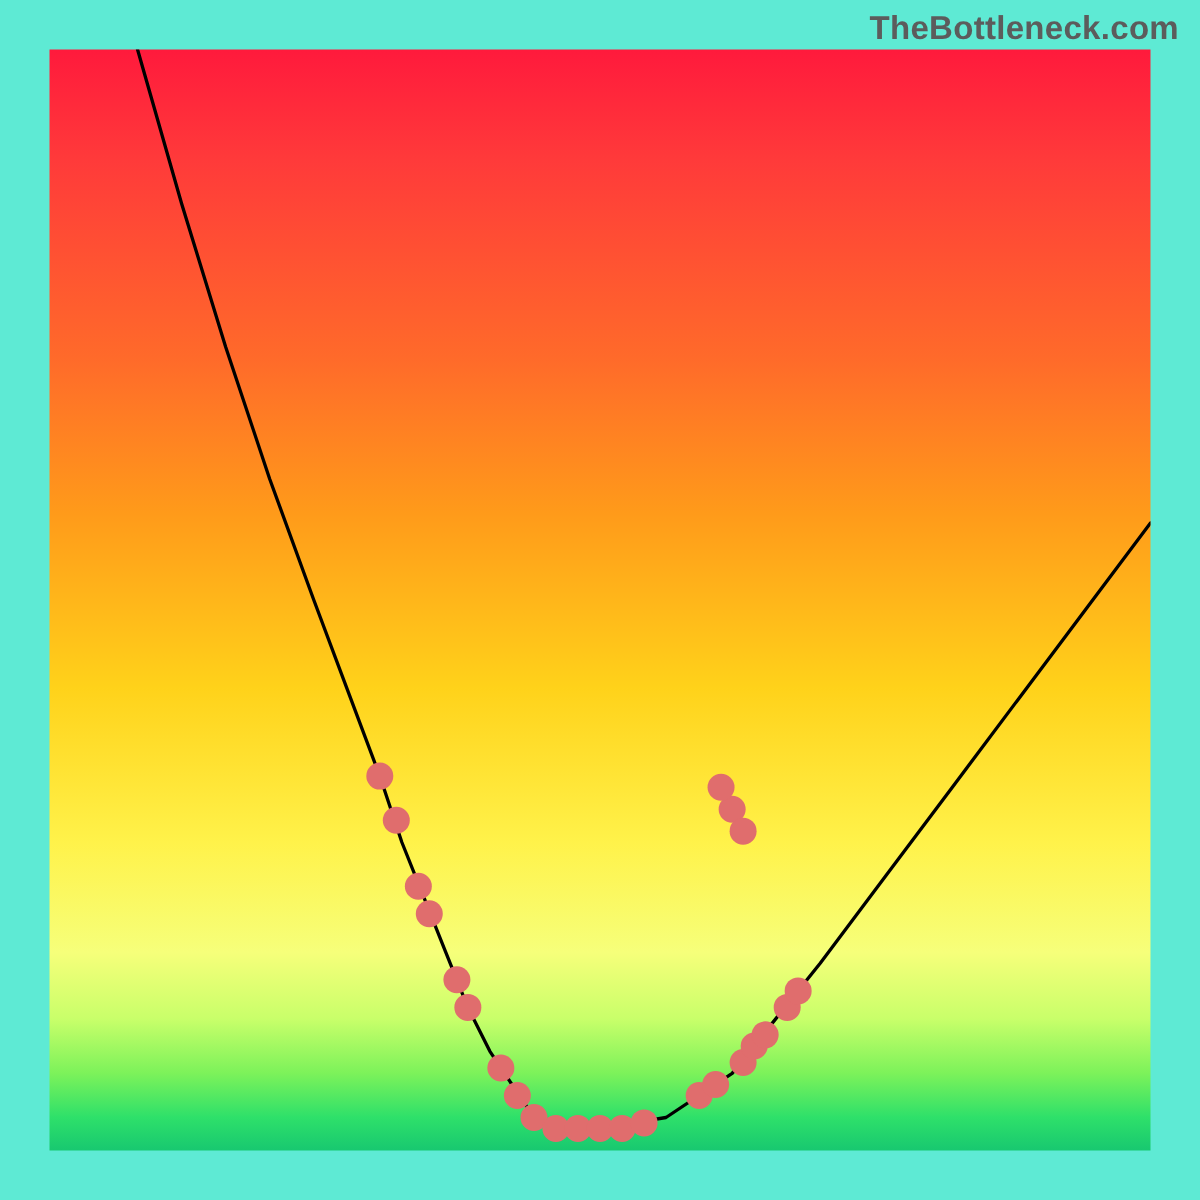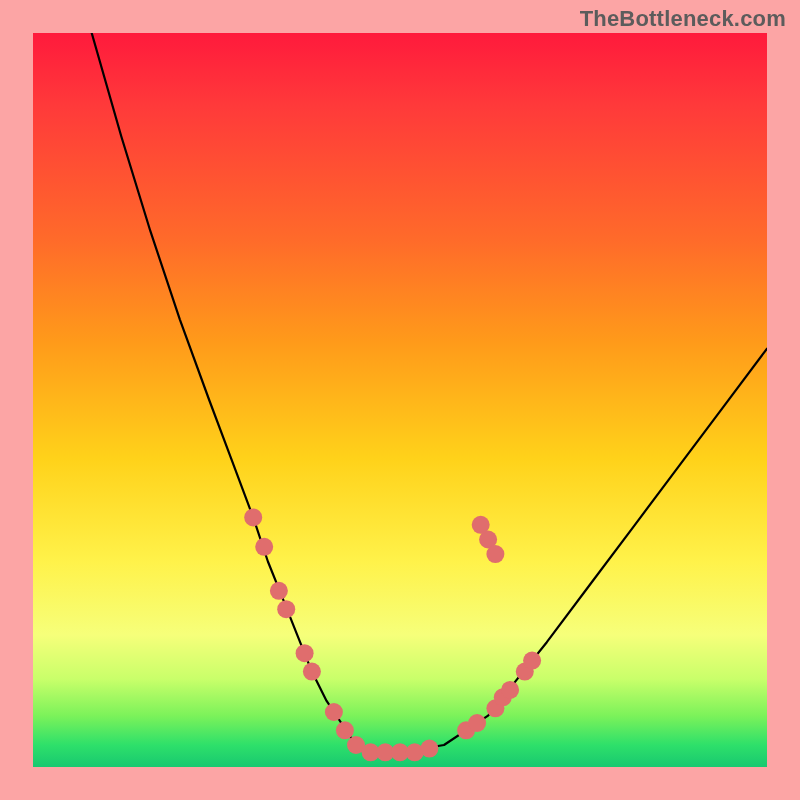--- a/index.html
+++ b/index.html
@@ -8,21 +8,21 @@
     width: 800px;
     height: 800px;
     overflow: hidden;
     background: #000;
     font-family: Arial, Helvetica, sans-serif;
   }
   .frame {
     position: relative;
     width: 800px;
     height: 800px;
-    background: #fca5a5;
+    background: #5eead4;
   }
   .plot-area {
     position: absolute;
     left: 33px;
     top: 33px;
     width: 734px;
     height: 734px;
     
     background: linear-gradient(
       to bottom,

